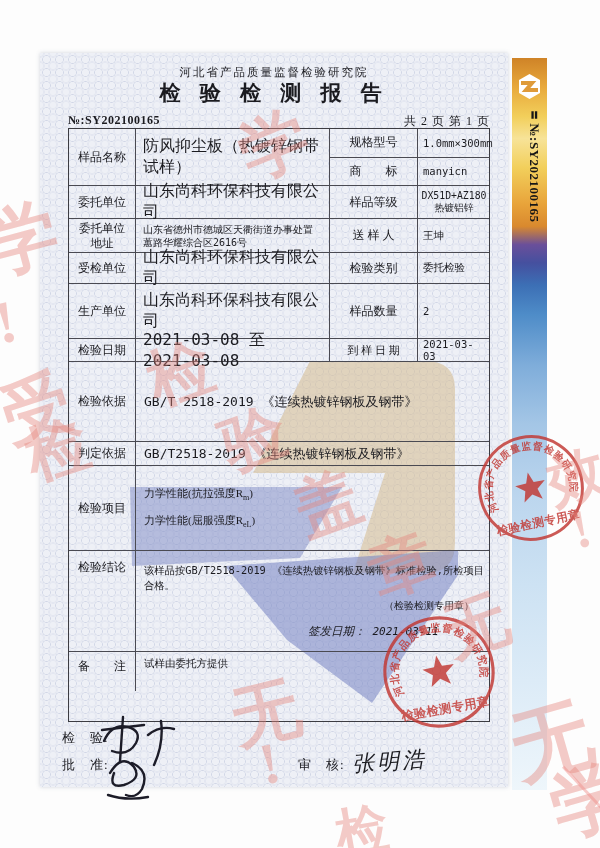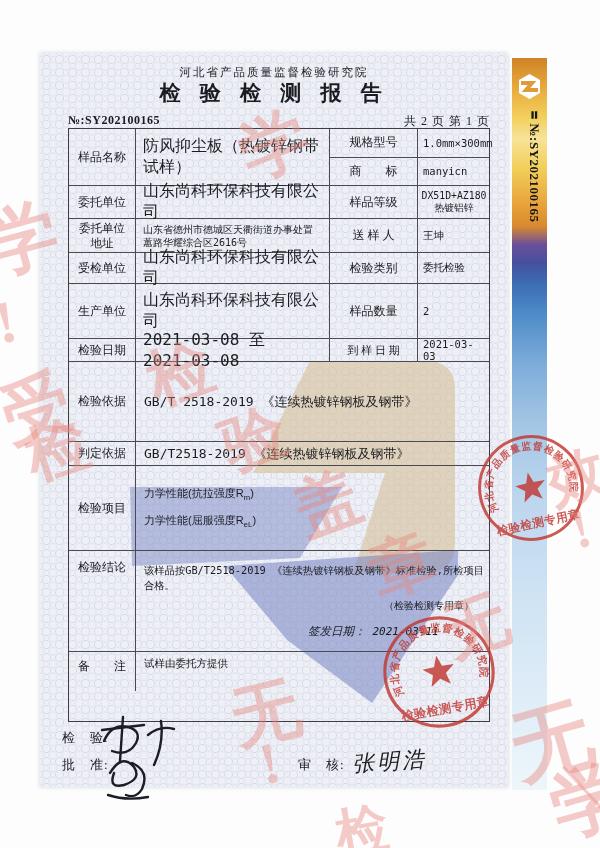--- a/index.html
+++ b/index.html
@@ -39,21 +39,21 @@
   .rval { width:72px; padding:2px 5px; font-size:10.5px;
           font-family:"DejaVu Sans Mono","Liberation Mono",monospace; flex-shrink:0; }
   .wide { width:355px; padding:2px 8px; font-size:13px;
           font-family:"DejaVu Sans Mono","Liberation Mono",monospace; }
   .subcol { width:160px; display:flex; flex-direction:column; flex-shrink:0; }
   .subrow { display:flex; flex:1; }
   .subrow + .subrow { border-top:1px solid #4a4a52; }
   .two-line { flex-direction:column; justify-content:center; line-height:1.25; font-size:11.5px; }
   .small-val { font-size:10px; line-height:1.3; }
   .items-cell { flex-direction:column; align-items:flex-start; justify-content:center;
-                line-height:2.3; font-size:11px; font-family:Liberation Sans, sans-serif;
+                line-height:2.3; font-size:11px; font-family:Liberation Serif, serif;
                 padding-left:8px; width:355px; }
   sub { font-size:8px; }
 
   .concl-cell { width:355px; position:relative; font-family:"DejaVu Sans Mono","Liberation Mono",monospace; }
   .concl-text { position:absolute; left:8px; top:12px; width:342px; font-size:10.3px; line-height:1.5; }
   .stamp-placeholder { position:absolute; left:248px; top:48px; font-size:10px; white-space:nowrap; }
   .issue-line { position:absolute; left:172px; bottom:12px; font-size:11.5px; white-space:nowrap;font-style:italic; }
 
   
   .logo-wm { position:absolute; left:85px; top:300px; width:340px; height:350px; z-index:1; }

